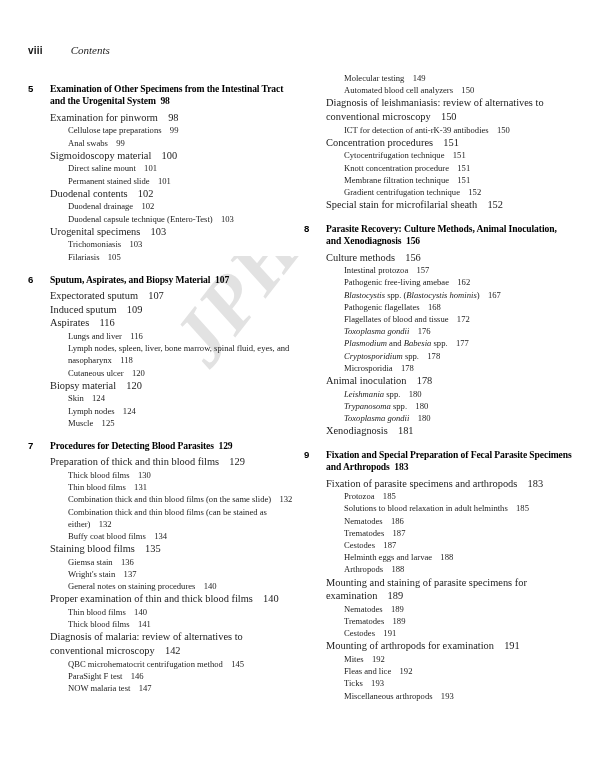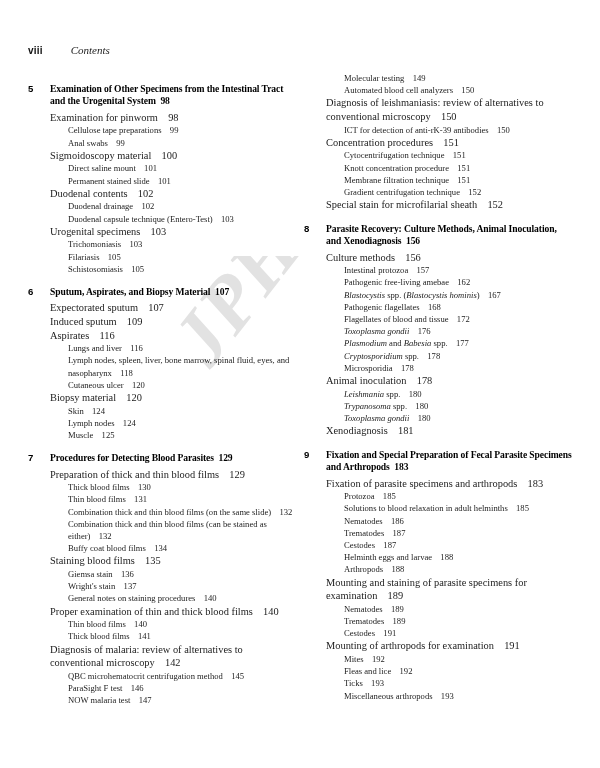--- a/index.html
+++ b/index.html
@@ -168,21 +168,20 @@
         <div class="entry lvl2"><span class="txt">Anal swabs</span><span class="pg">&nbsp;&nbsp;99</span></div>
         <div class="entry lvl1"><span class="txt">Sigmoidoscopy material</span><span class="pg">&nbsp;&nbsp;100</span></div>
         <div class="entry lvl2"><span class="txt">Direct saline mount</span><span class="pg">&nbsp;&nbsp;101</span></div>
         <div class="entry lvl2"><span class="txt">Permanent stained slide</span><span class="pg">&nbsp;&nbsp;101</span></div>
         <div class="entry lvl1"><span class="txt">Duodenal contents</span><span class="pg">&nbsp;&nbsp;102</span></div>
         <div class="entry lvl2"><span class="txt">Duodenal drainage</span><span class="pg">&nbsp;&nbsp;102</span></div>
         <div class="entry lvl2"><span class="txt">Duodenal capsule technique (Entero-Test)</span><span class="pg">&nbsp;&nbsp;103</span></div>
         <div class="entry lvl1"><span class="txt">Urogenital specimens</span><span class="pg">&nbsp;&nbsp;103</span></div>
         <div class="entry lvl2"><span class="txt">Trichomoniasis</span><span class="pg">&nbsp;&nbsp;103</span></div>
         <div class="entry lvl2"><span class="txt">Filariasis</span><span class="pg">&nbsp;&nbsp;105</span></div>
-        <div class="entry lvl2"><span class="txt">Schistosomiasis</span><span class="pg">&nbsp;&nbsp;105</span></div>
         <div class="chapter-head">
           <span class="chapter-num">6</span>
           <span class="chapter-title"><span>Sputum, Aspirates, and Biopsy Material</span><span class="pg">&nbsp;&nbsp;107</span></span>
         </div>
         <div class="entry lvl1"><span class="txt">Expectorated sputum</span><span class="pg">&nbsp;&nbsp;107</span></div>
         <div class="entry lvl1"><span class="txt">Induced sputum</span><span class="pg">&nbsp;&nbsp;109</span></div>
         <div class="entry lvl1"><span class="txt">Aspirates</span><span class="pg">&nbsp;&nbsp;116</span></div>
         <div class="entry lvl2"><span class="txt">Lungs and liver</span><span class="pg">&nbsp;&nbsp;116</span></div>
         <div class="entry lvl2"><span class="txt">Lymph nodes, spleen, liver, bone marrow, spinal fluid, eyes, and nasopharynx</span><span class="pg">&nbsp;&nbsp;118</span></div>
         <div class="entry lvl2"><span class="txt">Cutaneous ulcer</span><span class="pg">&nbsp;&nbsp;120</span></div>

